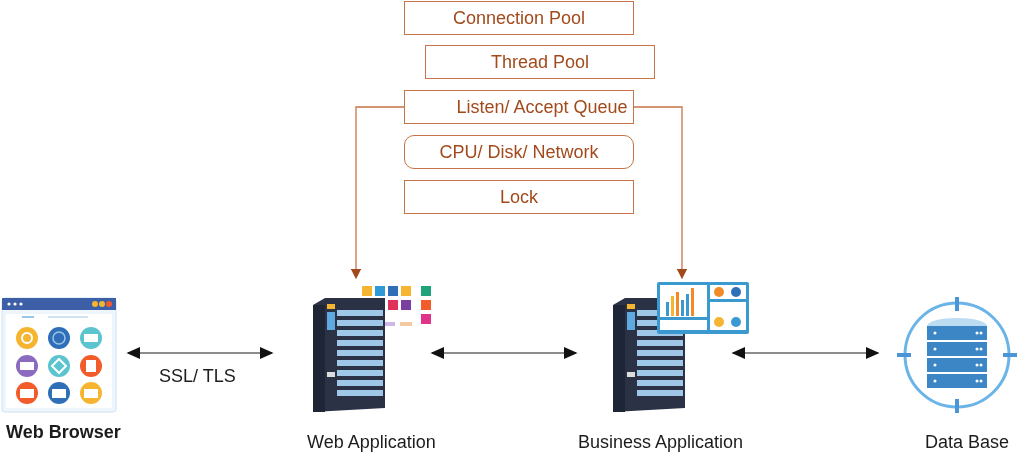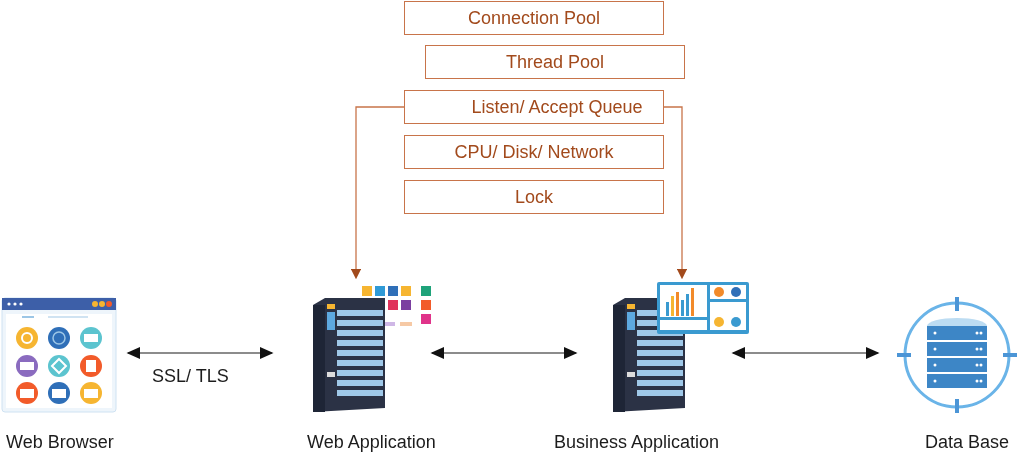--- a/index.html
+++ b/index.html
@@ -1,17 +1,17 @@
 <!DOCTYPE html>
 <html><head>
 <meta charset="utf-8">
 <style>
   html, body { margin:0; padding:0; background:#ffffff; }
   body { width:1024px; height:456px; position:relative; overflow:hidden; font-family:"Liberation Sans", "DejaVu Sans", sans-serif; }
-  .rbox { position:absolute; left:404px; width:260px; height:34px; border:1.3px solid #c8744a; box-sizing:border-box;
+  .rbox { position:absolute; left:404px; width:230px; height:34px; border:1.3px solid #c8744a; box-sizing:border-box;
           color:#a24a1c; font-size:18px; display:flex; align-items:center; justify-content:center; background:#fff; }
   .label { position:absolute; font-size:18px; color:#1c1c1c; white-space:nowrap; }
   svg.abs { position:absolute; left:0; top:0; }
 </style>
 </head>
 <body>
 
 <svg class="abs" width="1024" height="456">
   <defs>
     <marker id="ah-red" markerWidth="8" markerHeight="8" refX="4" refY="4" orient="auto">
@@ -33,21 +33,21 @@
 
 <div class="rbox" style="top:1px;">
     <span>Connection Pool</span>
   </div>
 <div class="rbox" style="top:45px;margin-left:21px;">
     <span>Thread Pool</span>
   </div>
 <div class="rbox" style="top:90px;padding-left:46px;">
     <span>Listen/ Accept Queue</span>
   </div>
-<div class="rbox" style="top:135px;">
+<div class="rbox" style="top:135px;border-radius:10px;">
     <span>CPU/ Disk/ Network</span>
   </div>
 <div class="rbox" style="top:180px;align-items:center;">
     <span>Lock</span>
   </div>
 
 <svg class="abs" style="left:0;top:296px;" width="120" height="120" viewBox="0 0 120 120">
   <rect x="2" y="2" width="114" height="114" rx="3" fill="#eef5fb" stroke="#cfe2f2"></rect>
   <rect x="2" y="2" width="114" height="12" fill="#3d5fa8"></rect>
   <circle cx="9" cy="8" r="1.6" fill="#fff"></circle>
@@ -173,17 +173,17 @@
       <circle cx="86" cy="56" r="1.5"></circle>
     <circle cx="40" cy="72" r="1.5"></circle>
       <circle cx="82" cy="72" r="1.5"></circle>
       <circle cx="86" cy="72" r="1.5"></circle>
     <circle cx="40" cy="88" r="1.5"></circle>
       <circle cx="82" cy="88" r="1.5"></circle>
       <circle cx="86" cy="88" r="1.5"></circle>
   </g>
 </svg>
 
-<div class="label" style="left:152px;top:366px;">SSL/ TLS</div>
-<div class="label" style="left:6px;top:432px;">Web Browser</div>
+<div class="label" style="left:159px;top:366px;">SSL/ TLS</div>
+<div class="label" style="left:6px;top:422px;font-weight:bold;">Web Browser</div>
 <div class="label" style="left:307px;top:432px;">Web Application</div>
-<div class="label" style="left:554px;top:432px;">Business Application</div>
+<div class="label" style="left:578px;top:432px;">Business Application</div>
 <div class="label" style="left:925px;top:432px;text-align:right;">Data Base</div>
 
 </body></html>

